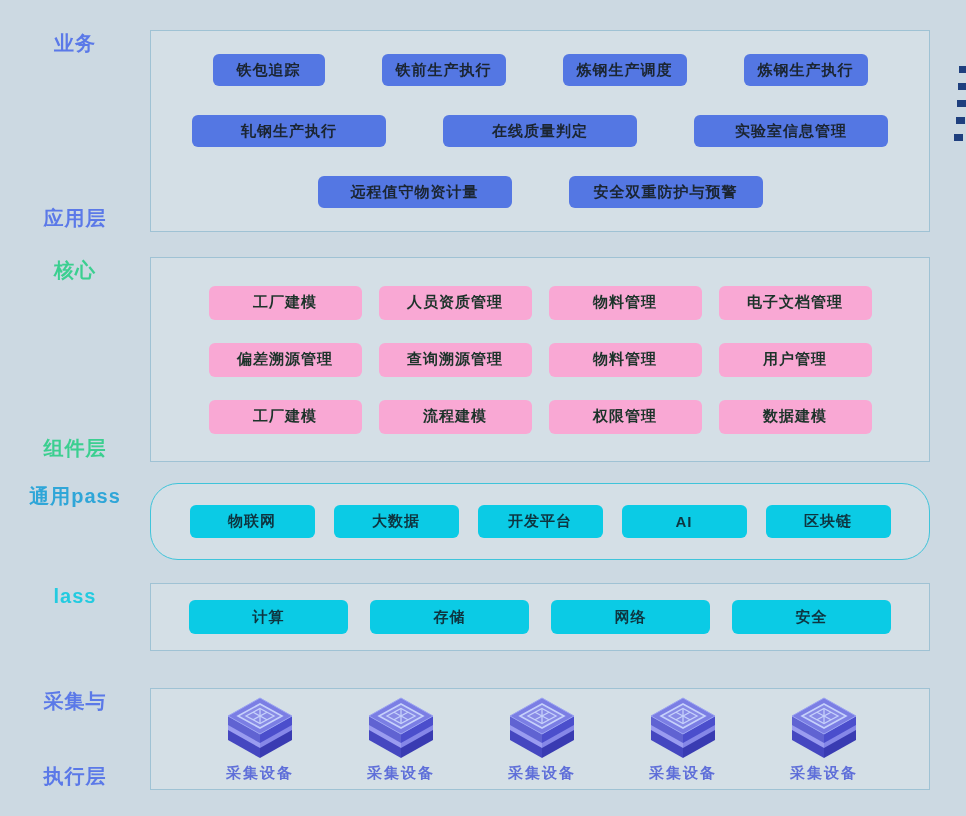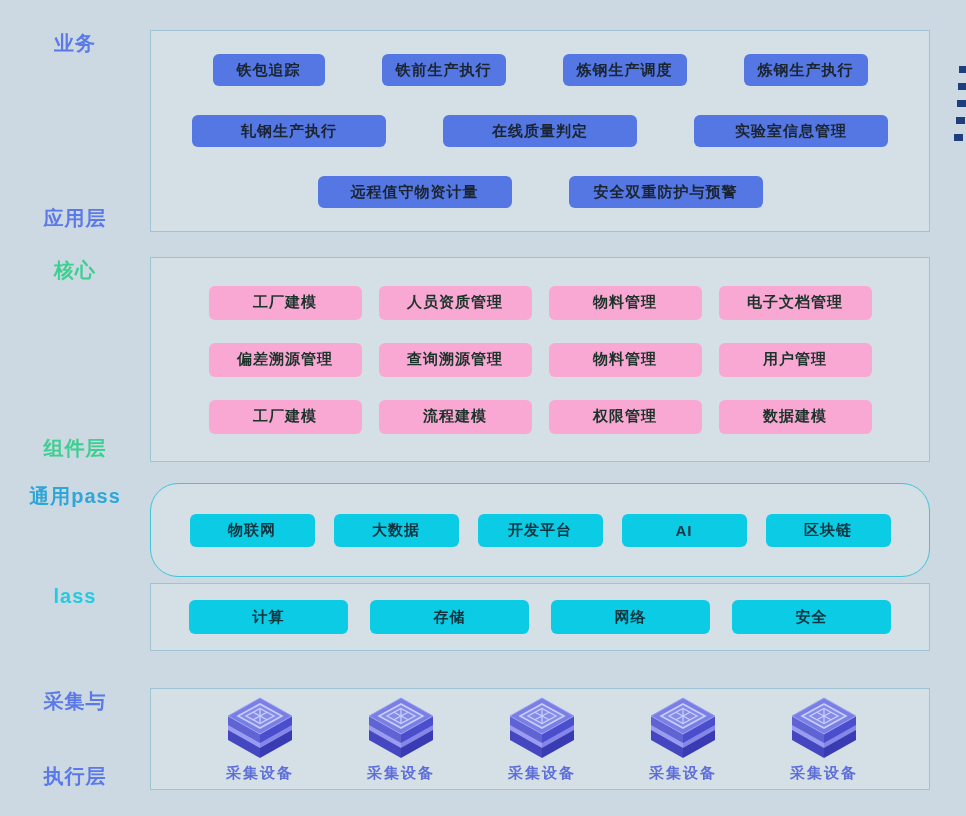--- a/index.html
+++ b/index.html
@@ -22,21 +22,21 @@
     position:absolute;left:150px;top:0;bottom:0;width:780px;
     background:rgba(255,255,255,0.16);
     border:1px solid rgba(124,175,200,0.60);
     box-sizing:border-box;
     display:flex;flex-direction:column;justify-content:center;
   }
   .layer-paas .layer-panel{border-color:#3fc4da;border-radius:28px;}
 
   .layer-business{top:30px;height:202px;}
   .layer-core{top:257px;height:205px;}
-  .layer-paas{top:483px;height:94px;}
+  .layer-paas{top:483px;height:77px;}
   .layer-iaas{top:583px;height:68px;}
   .layer-device{top:688px;height:102px;}
 
   .btn-row{display:flex;justify-content:center;align-items:center;}
   .layer-business .btn-row{gap:57px;margin:14.5px 0;}
   .layer-core .btn-row{gap:17px;margin:11.5px 0;}
   .layer-paas .btn-row{gap:19px;}
   .layer-iaas .btn-row{gap:22px;}
 
   .node{

